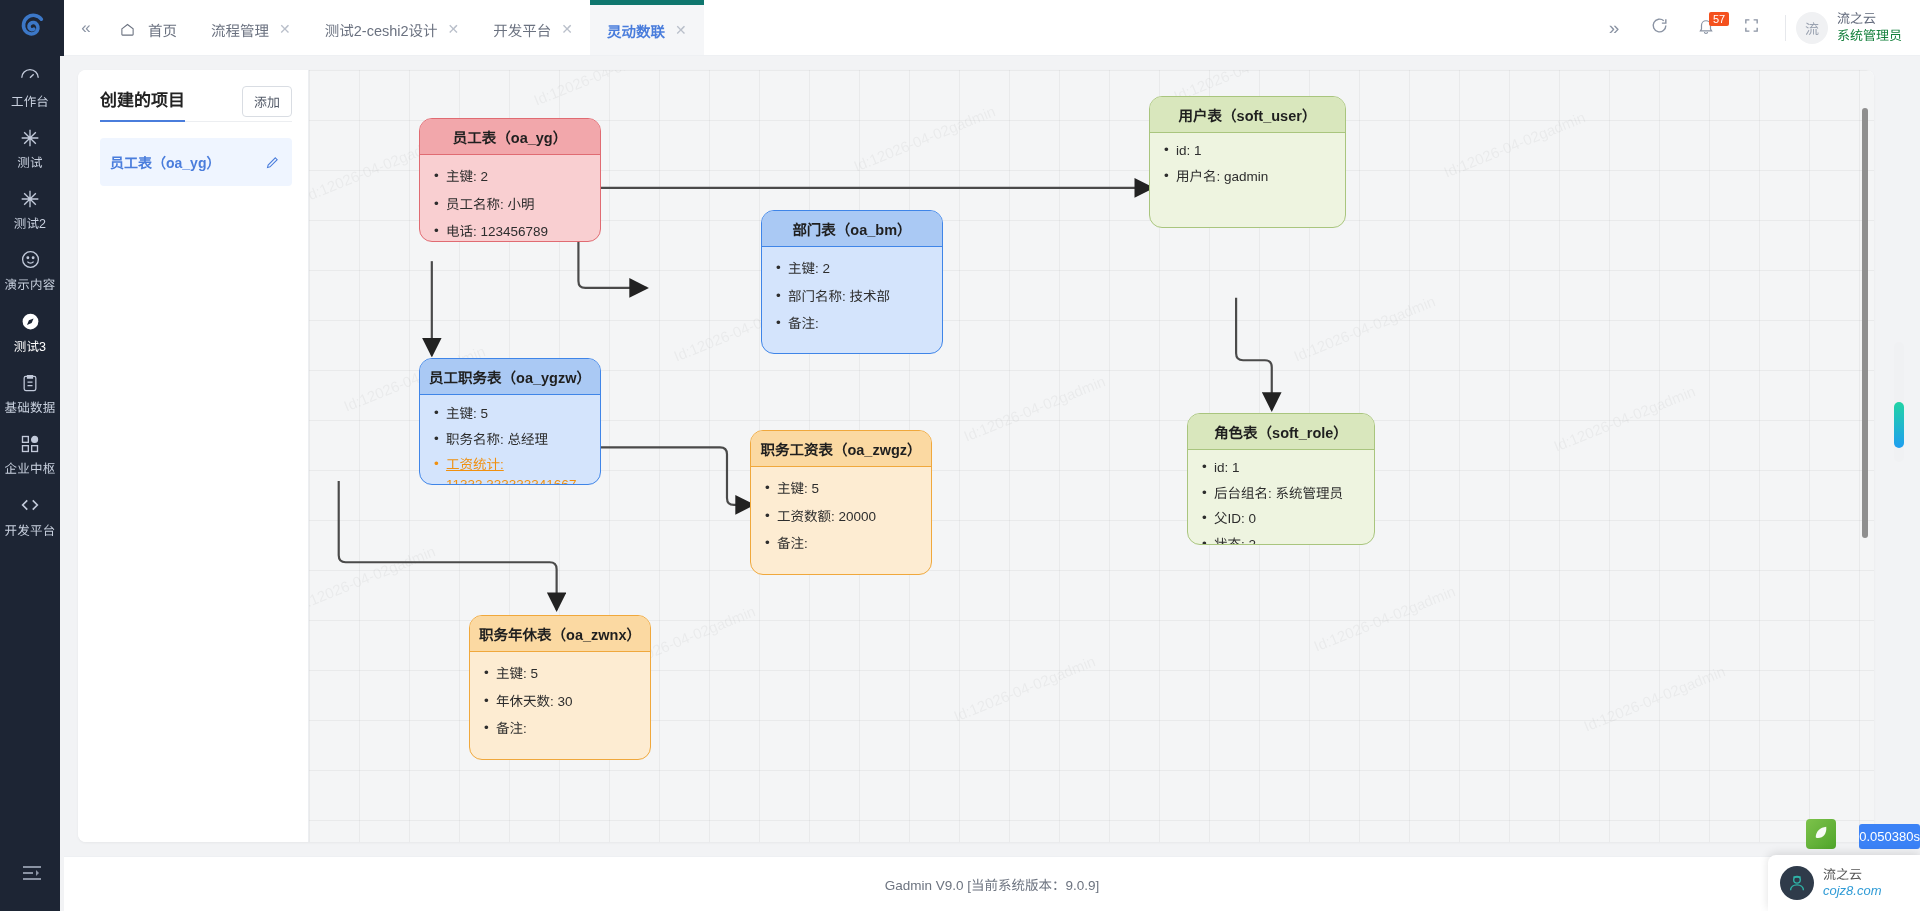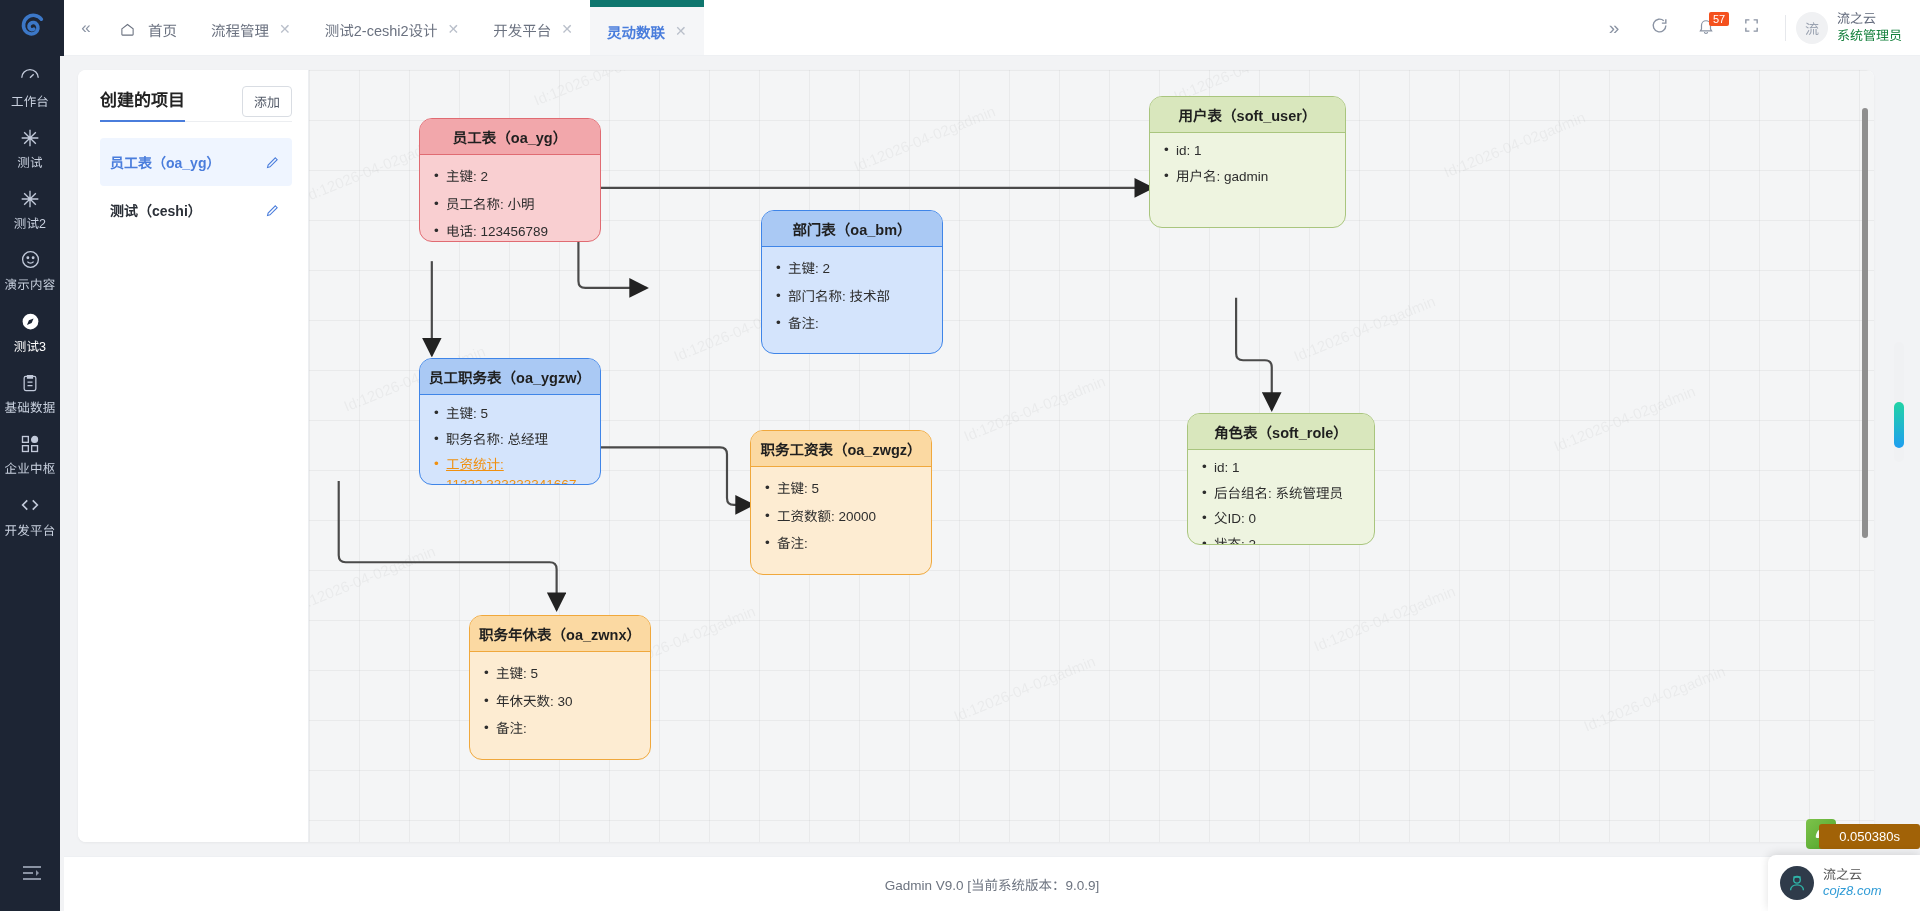--- a/index.html
+++ b/index.html
@@ -47,21 +47,21 @@
   }
   .tabs { display: flex; align-items: stretch; flex: 1; overflow: hidden; }
   .tab {
     display: flex; align-items: center; gap: 10px; padding: 0 17px;
     font-size: 14.5px; color: #6b7280; cursor: pointer; position: relative;
     white-space: nowrap; border-top: 3px solid transparent;
   }
   .tab .tab-x { color: #b9bfca; font-size: 14px; line-height: 1; }
   .tab.active {
     background: #f5f6f8; color: #4a7ddc; font-weight: 600;
-    border-top: 7px solid #0f766e;
+    border-top: 5px solid #0f766e;
   }
   .tab.home { padding-left: 12px; }
   .tab .home-ico { margin-right: 3px; display: inline-flex; }
   .top-right { display: flex; align-items: center; gap: 0px; padding-right: 18px; }
   .tr-btn {
     width: 46px; height: 56px; display: flex; align-items: center; justify-content: center;
     color: #8a93a3; cursor: pointer; position: relative;
   }
   .badge {
     position: absolute; top: 12px; left: 26px; background: #f4511e; color: #fff;
@@ -184,22 +184,22 @@
     font-size: 13.5px; color: #6d7480; border-top: 1px solid #eef0f3; z-index: 20;
   }
 
   
   .leaf-badge {
     position: absolute; right: 84px; bottom: 62px; width: 30px; height: 30px;
     border-radius: 4px; background: linear-gradient(135deg,#7dc24b,#4fa52a);
     display: flex; align-items: center; justify-content: center; z-index: 60;
   }
   .perf-tip {
-    position: absolute; right: 0px; bottom: 62px; background: #a16207; color: #fff;
-    font-size: 13px; padding: 5px 20px; border-radius: 3px; z-index: 61; white-space: nowrap;
+    position: absolute; right: 0px; bottom: 62px; background: #3b82f6; color: #fff;
+    font-size: 13px; padding: 5px 0; border-radius: 3px; z-index: 61; white-space: nowrap;
   }
   .chat-widget {
     position: absolute; right: 0px; bottom: 0px; width: 152px; height: 56px;
     background: #fff; border-radius: 8px 0 0 0; box-shadow: 0 -2px 10px rgba(0,0,0,.12);
     display: flex; align-items: center; gap: 9px; padding-left: 12px; z-index: 62; cursor: pointer;
   }
   .chat-avatar {
     width: 34px; height: 34px; border-radius: 50%; background: #2f3b4a;
     display: flex; align-items: center; justify-content: center; flex: 0 0 34px;
   }
@@ -386,28 +386,20 @@
       <div class="proj">
         <div class="proj-head">
           <span class="proj-title">创建的项目</span>
           <button class="add-btn">添加</button>
         </div>
         <div class="proj-head-line"></div>
 
         <div class="proj-list">
           <div class="proj-item sel">
             <span>员工表（oa_yg）</span>
-            <span class="pencil">
-              <svg width="15" height="15" viewBox="0 0 24 24" fill="none" stroke="currentColor" stroke-width="1.7">
-                <path d="M16.5 4.5l3 3L8 19l-4 1 1-4z"></path>
-              </svg>
-            </span>
-          </div>
-          <div class="proj-item">
-            <span>测试（ceshi）</span>
             <span class="pencil">
               <svg width="15" height="15" viewBox="0 0 24 24" fill="none" stroke="currentColor" stroke-width="1.7">
                 <path d="M16.5 4.5l3 3L8 19l-4 1 1-4z"></path>
               </svg>
             </span>
           </div>
         </div>
       </div>
 
       <div class="canvas-wrap">

